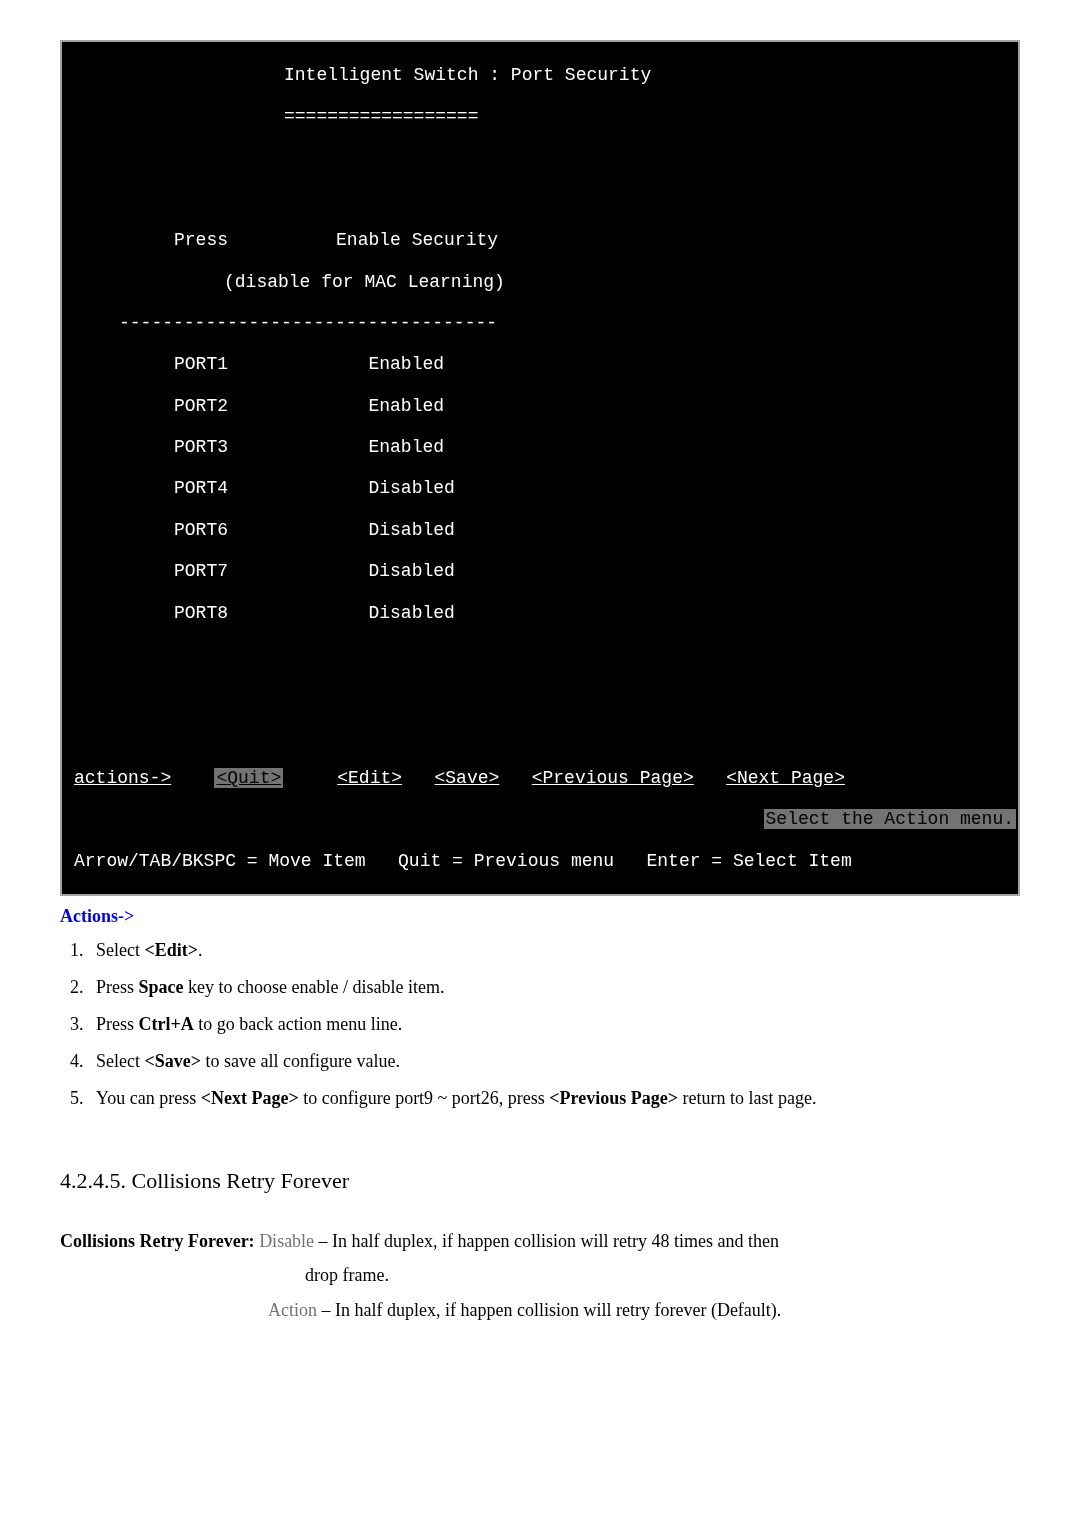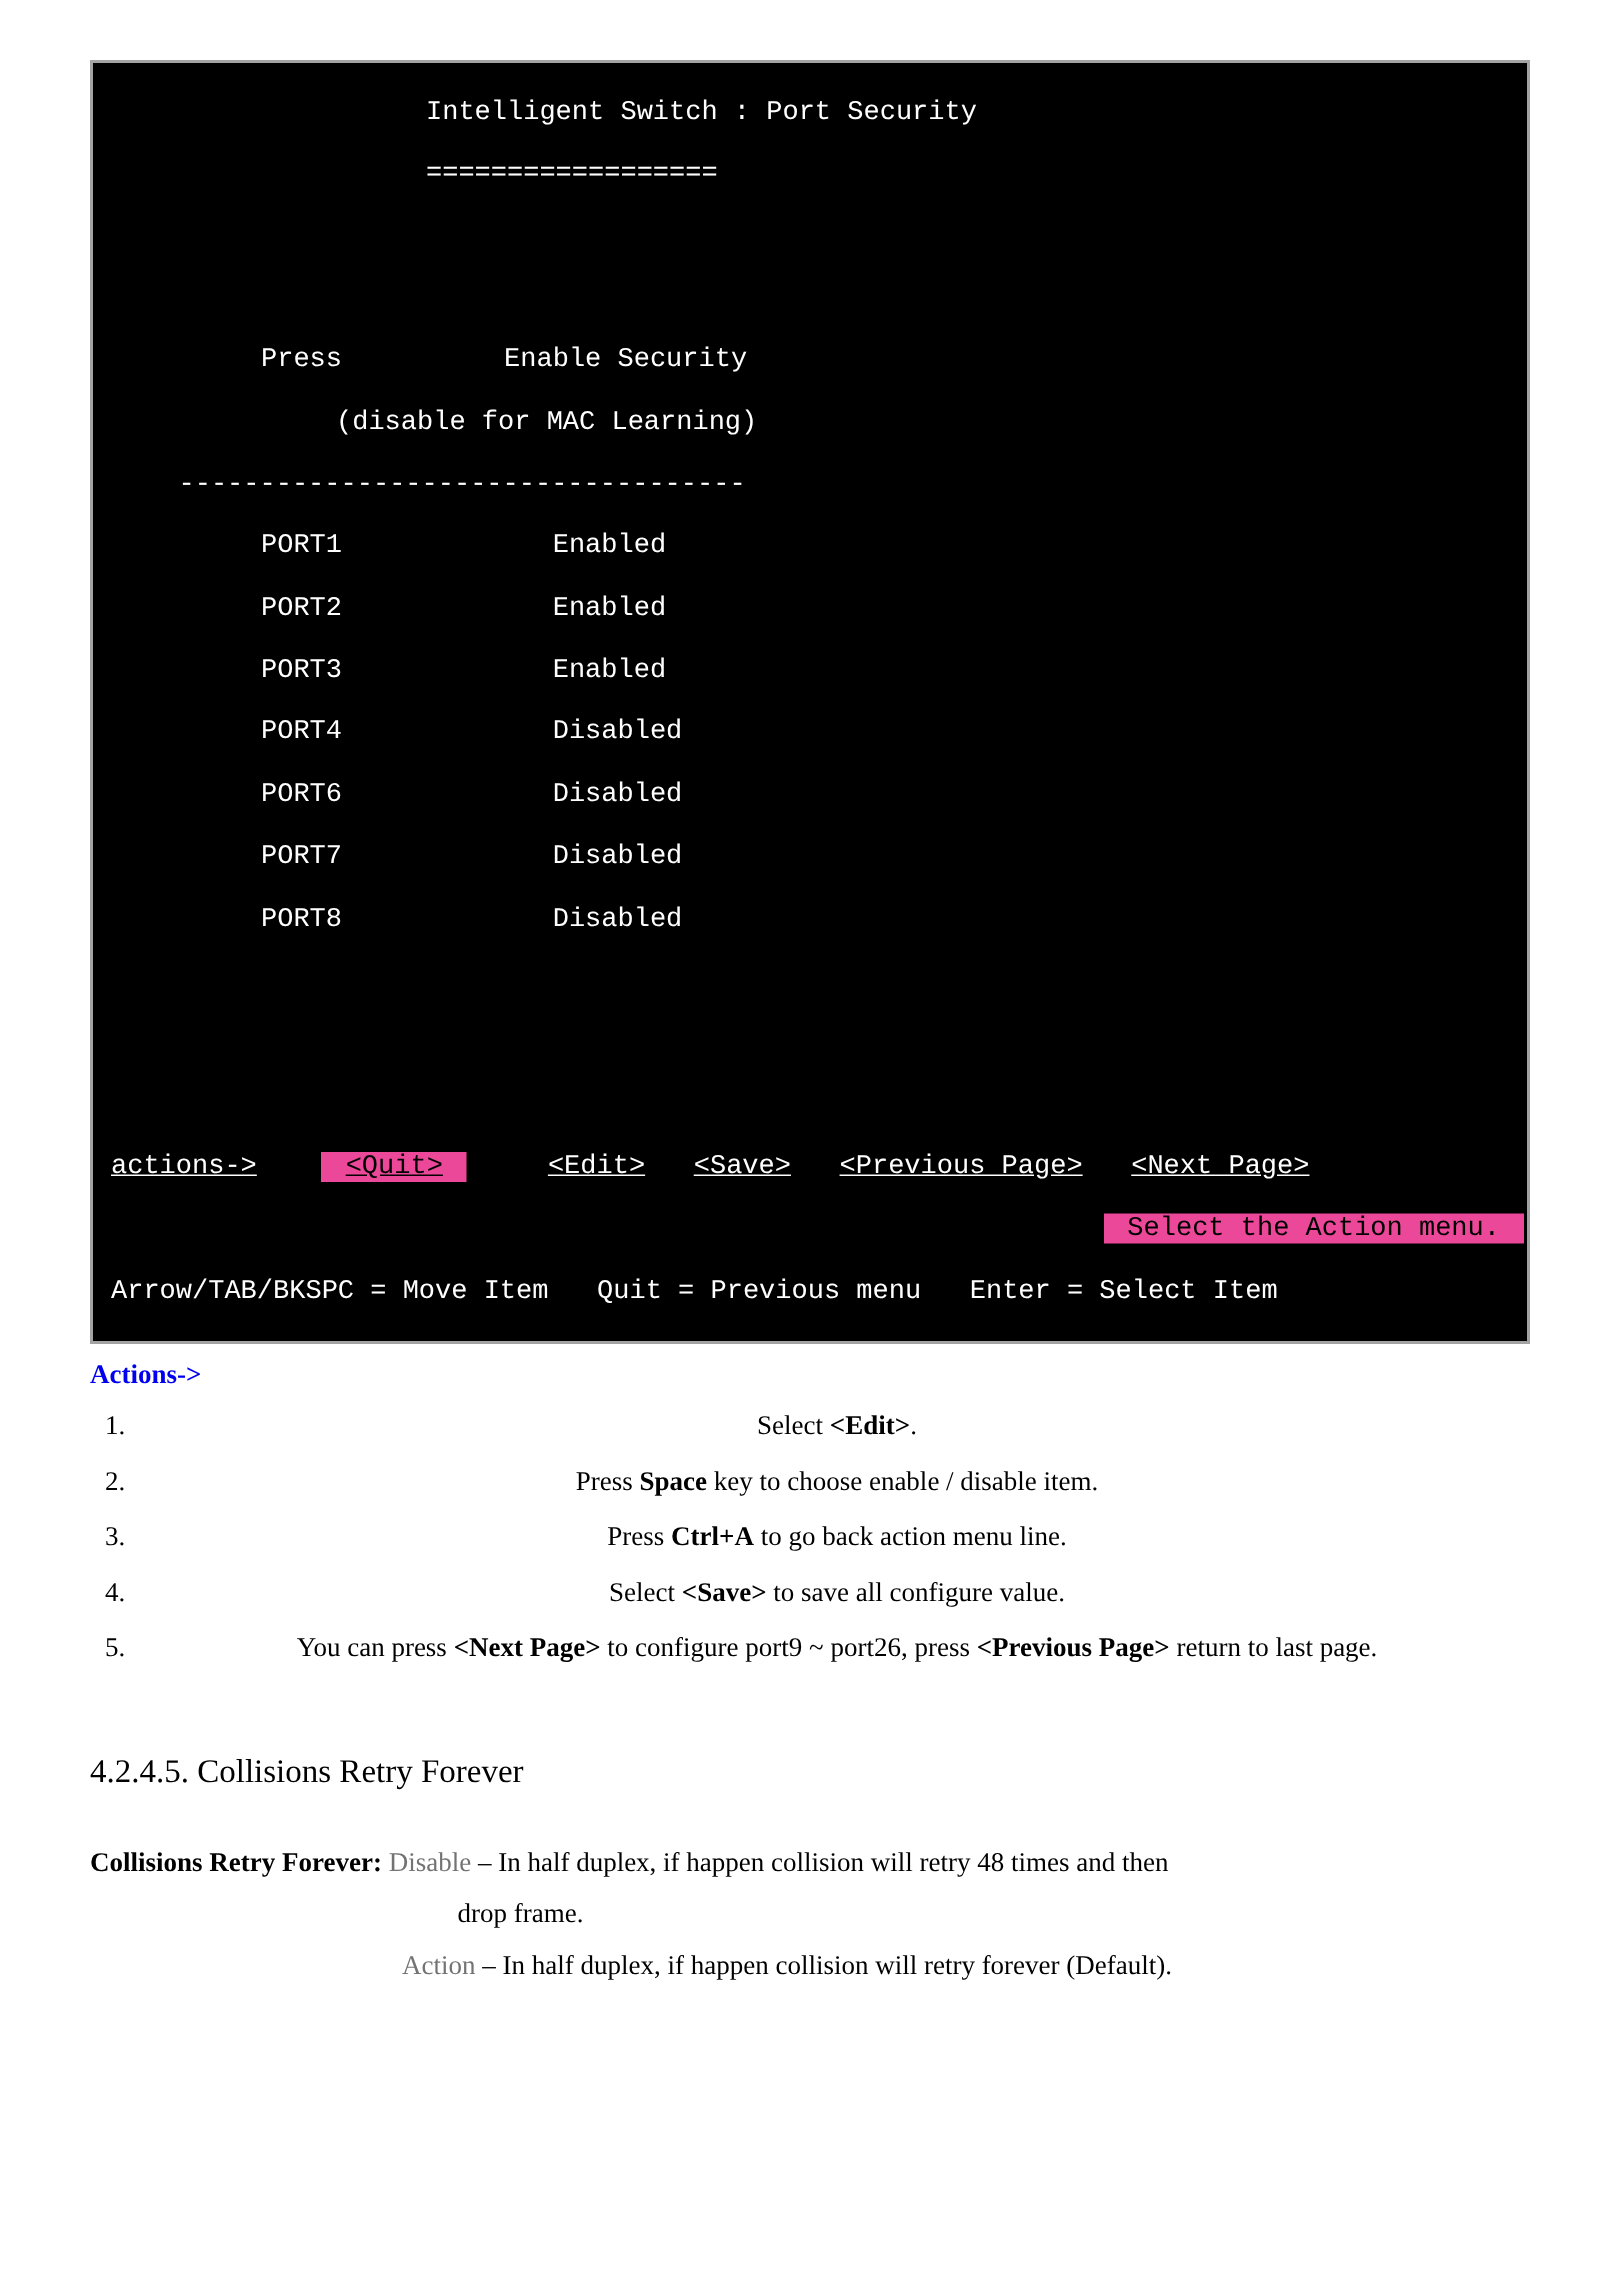--- a/index.html
+++ b/index.html
@@ -42,42 +42,41 @@
     .term-row {
       padding-left: 110px;
     }
     .actions-row {
       padding-left: 10px;
     }
     .actions-row .underline {
       text-decoration: underline;
     }
     .highlight-inverse {
-      background: #ec4899;
+      background: #737373;
       color: #000;
-      padding: 0 16px;
+      padding: 0 2px;
     }
     .select-action-row {
       text-align: right;
       padding-left: 264px;
     }
     .hint-row {
       padding-left: 10px;
     }
     .section-actions {
       color: #0000ee;
       font-weight: bold;
       font-family: "Times New Roman", Times, serif;
       font-size: 18px;
       margin-top: 6px;
     }
     ol.steps {
       margin: 6px 0 30px 0;
       padding-left: 28px;
-      text-align: center;
     }
     ol.steps li {
       margin: 10px 0;
       padding-left: 8px;
       line-height: 1.5;
     }
     .subheading {
       font-size: 22px;
       margin-top: 56px;
       margin-bottom: 30px;

